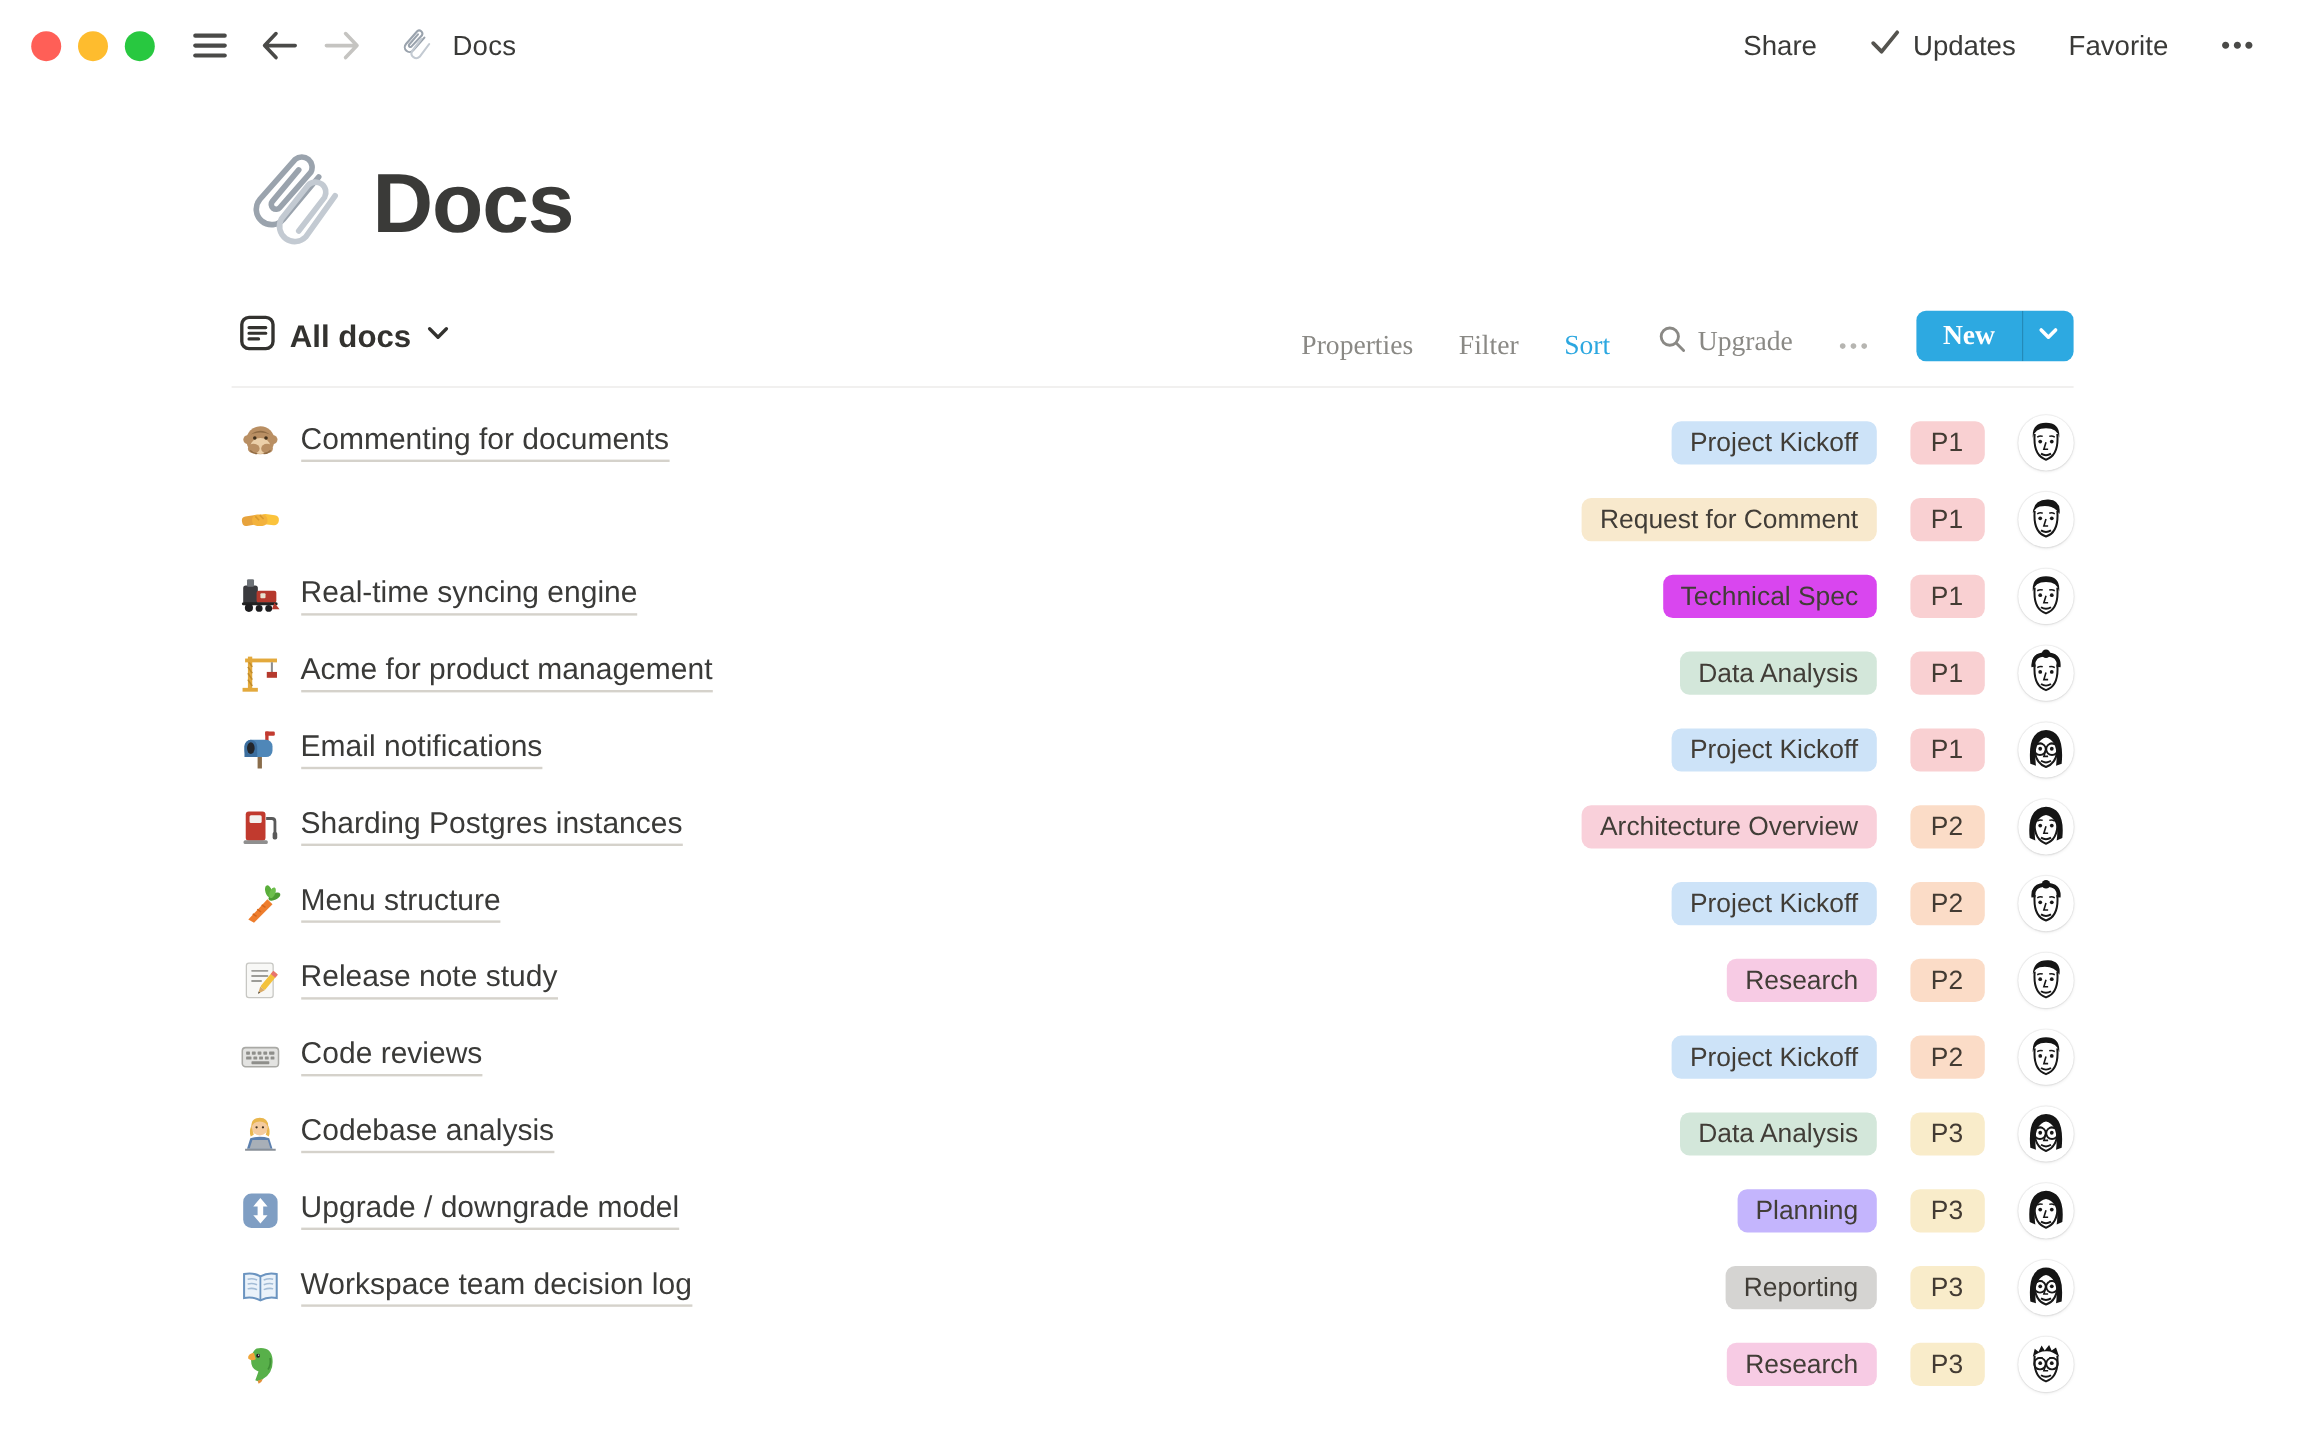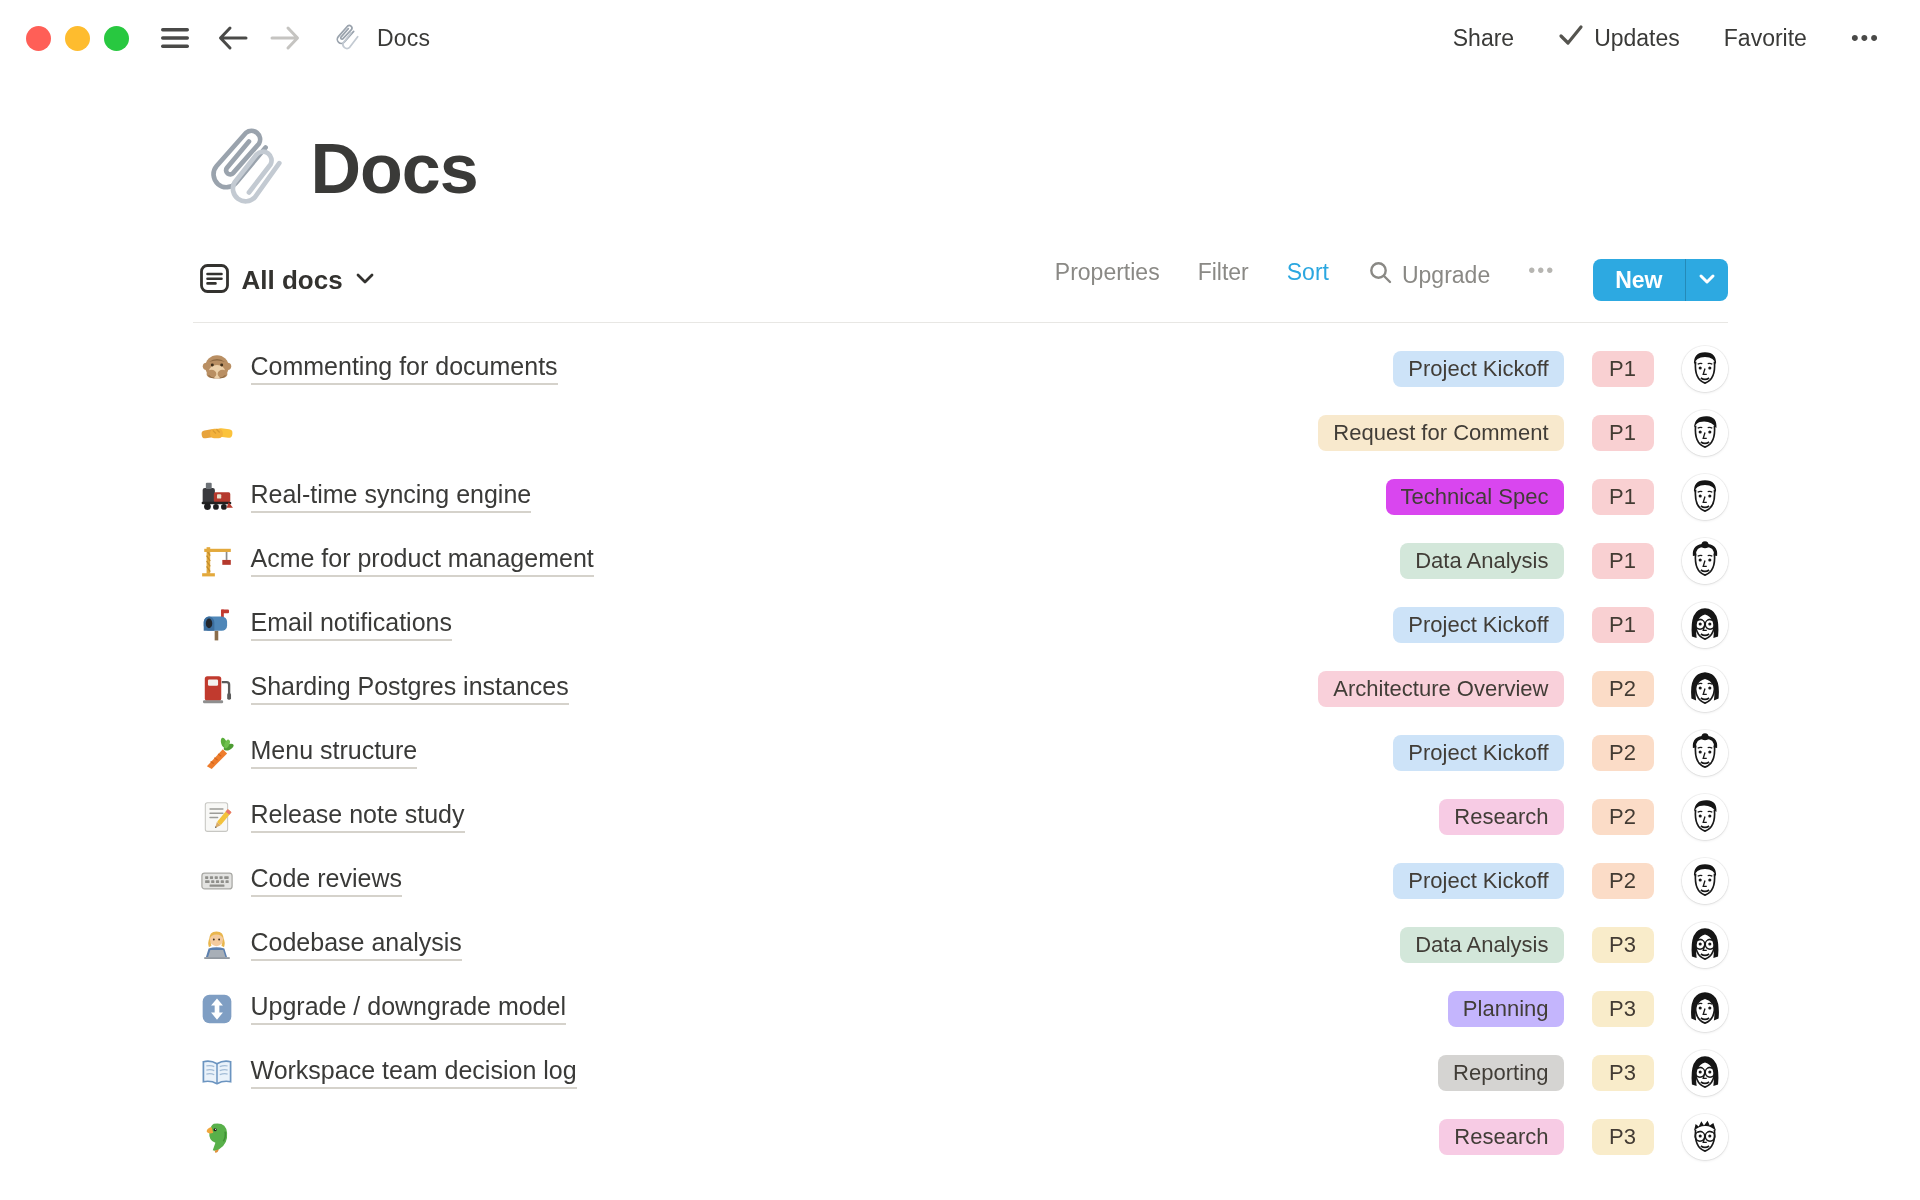--- a/index.html
+++ b/index.html
@@ -47,21 +47,21 @@
   .toolbar {
     margin-top:40px;
     height:48px;
     display:flex;
     align-items:center;
     justify-content:space-between;
     gap:48px;
   }
   .view-switcher { display:flex; align-items:center; gap:12px; padding-left:6px; }
   .view-label { font-size:26px; font-weight:700; color:#33322f; }
-  .toolbar-right { display:flex; align-items:flex-start; gap:38px; }
+  .toolbar-right { display:flex; align-items:flex-end; gap:38px;font-family:Liberation Serif, serif; }
   .tool-link { font-size:23px; color:#8a8985; }
   .tool-link.active { color:#2ba7e0; }
   .search-btn { display:flex; align-items:center; gap:9px; font-size:23px; color:#8a8985; }
   .tool-more { color:#b6b5b1; letter-spacing:2px; font-size:20px; }
   .new-btn {
     display:flex; align-items:stretch;
     background:#2da9e1;
     border-radius:8px;
     height:42px;
     overflow:hidden;

